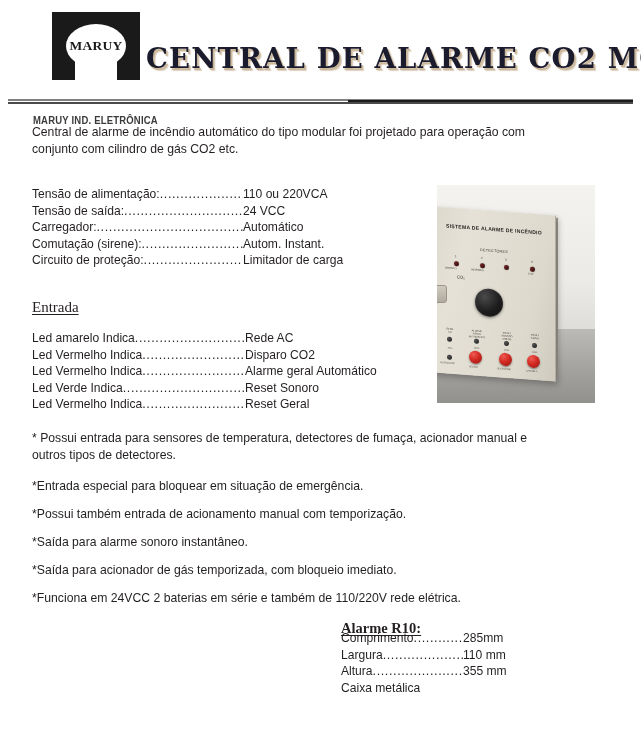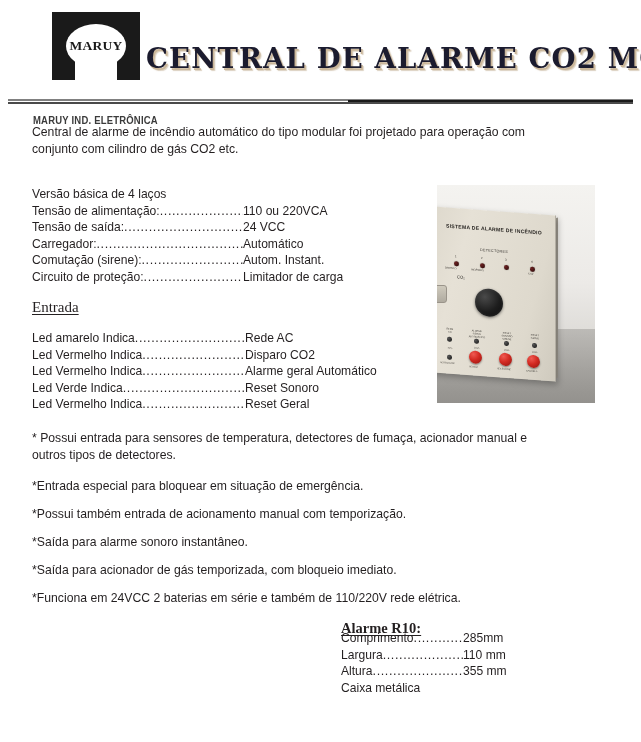--- a/index.html
+++ b/index.html
@@ -376,23 +376,20 @@
   <div id="header-rule">
     <div class="r1"></div>
     <div class="r2"></div>
     <div class="r3"></div>
   </div>
 </div>
 
 <div class="para" id="intro">Central de alarme de incêndio automático do tipo modular foi projetado para operação com conjunto com cilindro de gás CO2 etc.</div>
 
 <div class="speclist" id="spec-list">
-  <div class="specrow plain">
-    <span class="lbl">Versão básica de 4 laços</span>
-  </div>
   <div class="specrow">
     <span class="lbl">Tensão de alimentação:</span>
     <span class="dots" style="left: 127.71px; width: 83.29px;">...............................</span>
     <span class="val" style="left: 211px;">110 ou 220VCA</span>
   </div>
   <div class="specrow">
     <span class="lbl">Tensão de saída:</span>
     <span class="dots" style="left: 92.1px; width: 118.9px;">..........................................</span>
     <span class="val" style="left: 211px;">24 VCC</span>
   </div>

